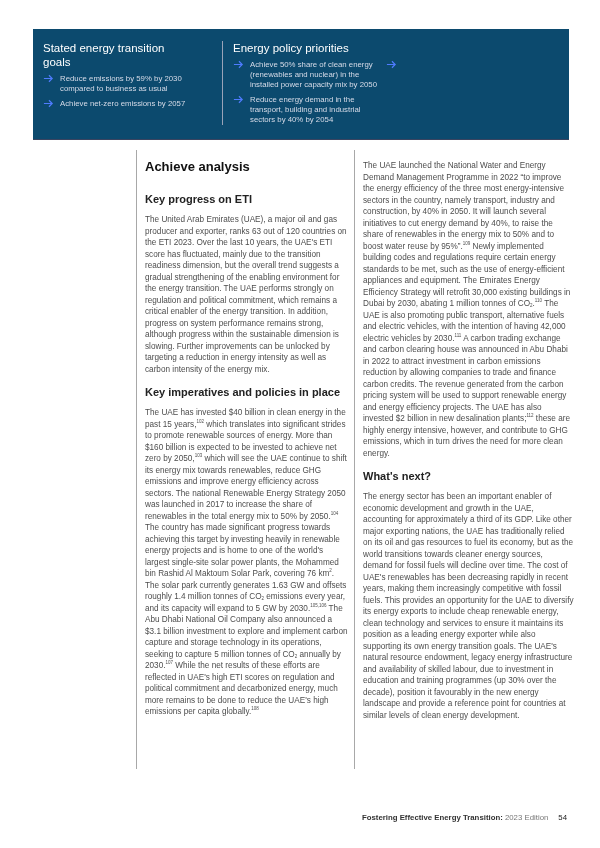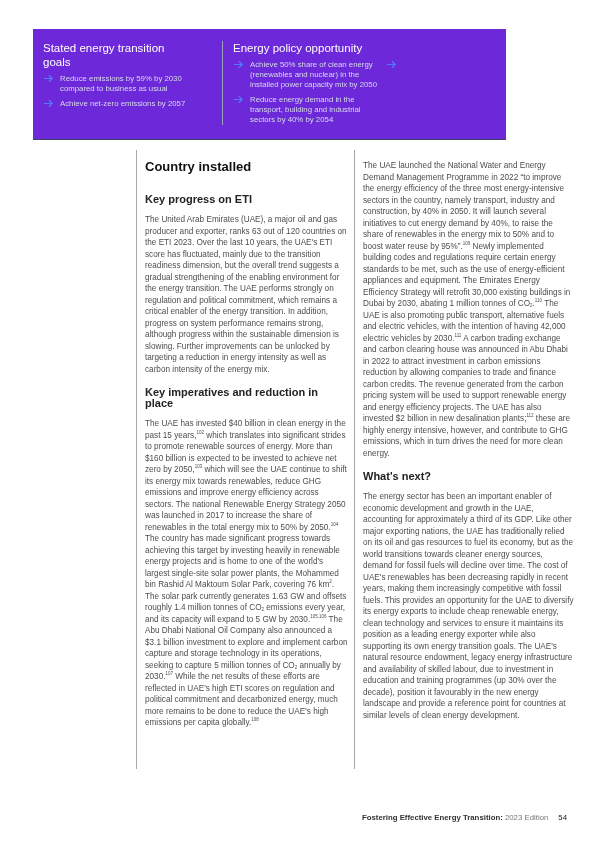--- a/index.html
+++ b/index.html
@@ -1,22 +1,22 @@
 <!DOCTYPE html>
 <html><head>
 <meta charset="utf-8">
 <style>
   * { box-sizing: border-box; margin: 0; padding: 0; }
   html, body { width: 600px; height: 848px; background: #ffffff; overflow: hidden; }
   body { position: relative; font-family: "Liberation Sans", sans-serif; color: #4a4a4a; }
 
   
   .panel {
-    position: absolute; left: 33px; top: 29px; width: 473px; height: 111px;
-    background: #6d28d9; color: #ffffff;
+    position: absolute; left: 33px; top: 29px; width: 536px; height: 111px;
+    background: #0c4a6e; color: #ffffff;
     border-bottom: 1px solid #3a4460;
   }
   .panel h2 { font-weight: normal; font-size: 11.5px; line-height: 14px; color: #ffffff; }
   .goals { position: absolute; left: 10px; top: 12px; width: 150px; }
   .priorities { position: absolute; left: 200px; top: 12px; width: 330px; }
   .vdiv-panel { position: absolute; left: 189px; top: 12px; width: 1px; height: 84px; background: #9aa3b8; }
   .item { position: relative; padding-left: 17px; font-size: 7.8px; line-height: 10px; color: #d6dbe8; margin-top: 5px; }
   .item .arrow {
     position: absolute; left: 0; top: -1px; width: 12px; height: 12px; color: #4f7cff;
     font-size: 12px; line-height: 12px;
@@ -61,21 +61,21 @@
             <path d="M1 6 H10 M6.5 2.5 L10 6 L6.5 9.5" fill="none" stroke="#4f7cff" stroke-width="1.3"></path>
           </svg>
       </span>
       <span>Achieve net-zero emissions by 2057</span>
     </div>
   </div>
 
   <div class="vdiv-panel"></div>
 
   <div class="priorities">
-    <h2>Energy policy opportunity</h2>
+    <h2>Energy policy priorities</h2>
     <div class="pri-grid">
       <div>
         <div class="item">
           <span class="arrow">
             <svg viewBox="0 0 12 12">
                 <path d="M1 6 H10 M6.5 2.5 L10 6 L6.5 9.5" fill="none" stroke="#4f7cff" stroke-width="1.3"></path>
               </svg>
           </span>
           <span>Achieve 50% share of clean energy (renewables and nuclear) in the installed power capacity mix by 2050</span>
         </div>
@@ -95,26 +95,26 @@
                 <path d="M1 6 H10 M6.5 2.5 L10 6 L6.5 9.5" fill="none" stroke="#4f7cff" stroke-width="1.3"></path>
               </svg>
           </span>
         </div>
       </div>
     </div>
   </div>
 </section>
 
 <section class="col col-left">
-  <h1 class="page-title">Country installed</h1>
+  <h1 class="page-title">Achieve analysis</h1>
 
   <h3 class="sub-head" style="margin-top:19px">Key progress on ETI</h3>
   <p class="para" style="margin-top:9px">The United Arab Emirates (UAE), a major oil and gas producer and exporter, ranks 63 out of 120 countries on the ETI 2023. Over the last 10 years, the UAE's ETI score has fluctuated, mainly due to the transition readiness dimension, but the overall trend suggests a gradual strengthening of the enabling environment for the energy transition. The UAE performs strongly on regulation and political commitment, which remains a critical enabler of the energy transition. In addition, progress on system performance remains strong, although progress within the sustainable dimension is slowing. Further improvements can be unlocked by targeting a reduction in energy intensity as well as carbon intensity of the energy mix.</p>
 
-  <h3 class="sub-head" style="margin-top:12px">Key imperatives and reduction in place</h3>
+  <h3 class="sub-head" style="margin-top:12px">Key imperatives and policies in place</h3>
   <p class="para" style="margin-top:9px"><span>The UAE has invested $40 billion in clean energy in the past 15 years,</span><sup>102</sup><span> which translates into significant strides to promote renewable sources of energy. More than $160 billion is expected to be invested to achieve net zero by 2050,</span><sup>103</sup><span> which will see the UAE continue to shift its energy mix towards renewables, reduce GHG emissions and improve energy efficiency across sectors. The national Renewable Energy Strategy 2050 was launched in 2017 to increase the share of renewables in the total energy mix to 50% by 2050.</span><sup>104</sup><span> The country has made significant progress towards achieving this target by investing heavily in renewable energy projects and is home to one of the world's largest single-site solar power plants, the Mohammed bin Rashid Al Maktoum Solar Park, covering 76 km</span><sup>2</sup><span>. The solar park currently generates 1.63 GW and offsets roughly 1.4 million tonnes of CO</span><sub>2</sub><span> emissions every year, and its capacity will expand to 5 GW by 2030.</span><sup>105,106</sup><span> The Abu Dhabi National Oil Company also announced a $3.1 billion investment to explore and implement carbon capture and storage technology in its operations, seeking to capture 5 million tonnes of CO</span><sub>2</sub><span> annually by 2030.</span><sup>107</sup><span> While the net results of these efforts are reflected in UAE's high ETI scores on regulation and political commitment and decarbonized energy, much more remains to be done to reduce the UAE's high emissions per capita globally.</span><sup>108</sup></p>
 </section>
 
 <section class="col col-right">
   <p class="para" style="margin-top:10px"><span>The UAE launched the National Water and Energy Demand Management Programme in 2022 “to improve the energy efficiency of the three most energy-intensive sectors in the country, namely transport, industry and construction, by 40% in 2050. It will launch several initiatives to cut energy demand by 40%, to raise the share of renewables in the energy mix to 50% and to boost water reuse by 95%”.</span><sup>109</sup><span> Newly implemented building codes and regulations require certain energy standards to be met, such as the use of energy-efficient appliances and equipment. The Emirates Energy Efficiency Strategy will retrofit 30,000 existing buildings in Dubai by 2030, abating 1 million tonnes of CO</span><sub>2</sub><span>.</span><sup>110</sup><span> The UAE is also promoting public transport, alternative fuels and electric vehicles, with the intention of having 42,000 electric vehicles by 2030.</span><sup>111</sup><span> A carbon trading exchange and carbon clearing house was announced in Abu Dhabi in 2022 to attract investment in carbon emissions reduction by allowing companies to trade and finance carbon credits. The revenue generated from the carbon pricing system will be used to support renewable energy and energy efficiency projects. The UAE has also invested $2 billion in new desalination plants;</span><sup>112</sup><span> these are highly energy intensive, however, and contribute to GHG emissions, which in turn drives the need for more clean energy.</span></p>
 
   <h3 class="sub-head" style="margin-top:12px">What's next?</h3>
   <p class="para" style="margin-top:9px">The energy sector has been an important enabler of economic development and growth in the UAE, accounting for approximately a third of its GDP. Like other major exporting nations, the UAE has traditionally relied on its oil and gas resources to fuel its economy, but as the world transitions towards cleaner energy sources, demand for fossil fuels will decline over time. The cost of UAE's renewables has been decreasing rapidly in recent years, making them increasingly competitive with fossil fuels. This provides an opportunity for the UAE to diversify its energy exports to include cheap renewable energy, clean technology and services to ensure it maintains its position as a leading energy exporter while also supporting its own energy transition goals. The UAE's natural resource endowment, legacy energy infrastructure and availability of skilled labour, due to investment in education and training programmes (up 30% over the decade), position it favourably in the new energy landscape and provide a reference point for countries at similar levels of clean energy development.</p>
 </section>
 

